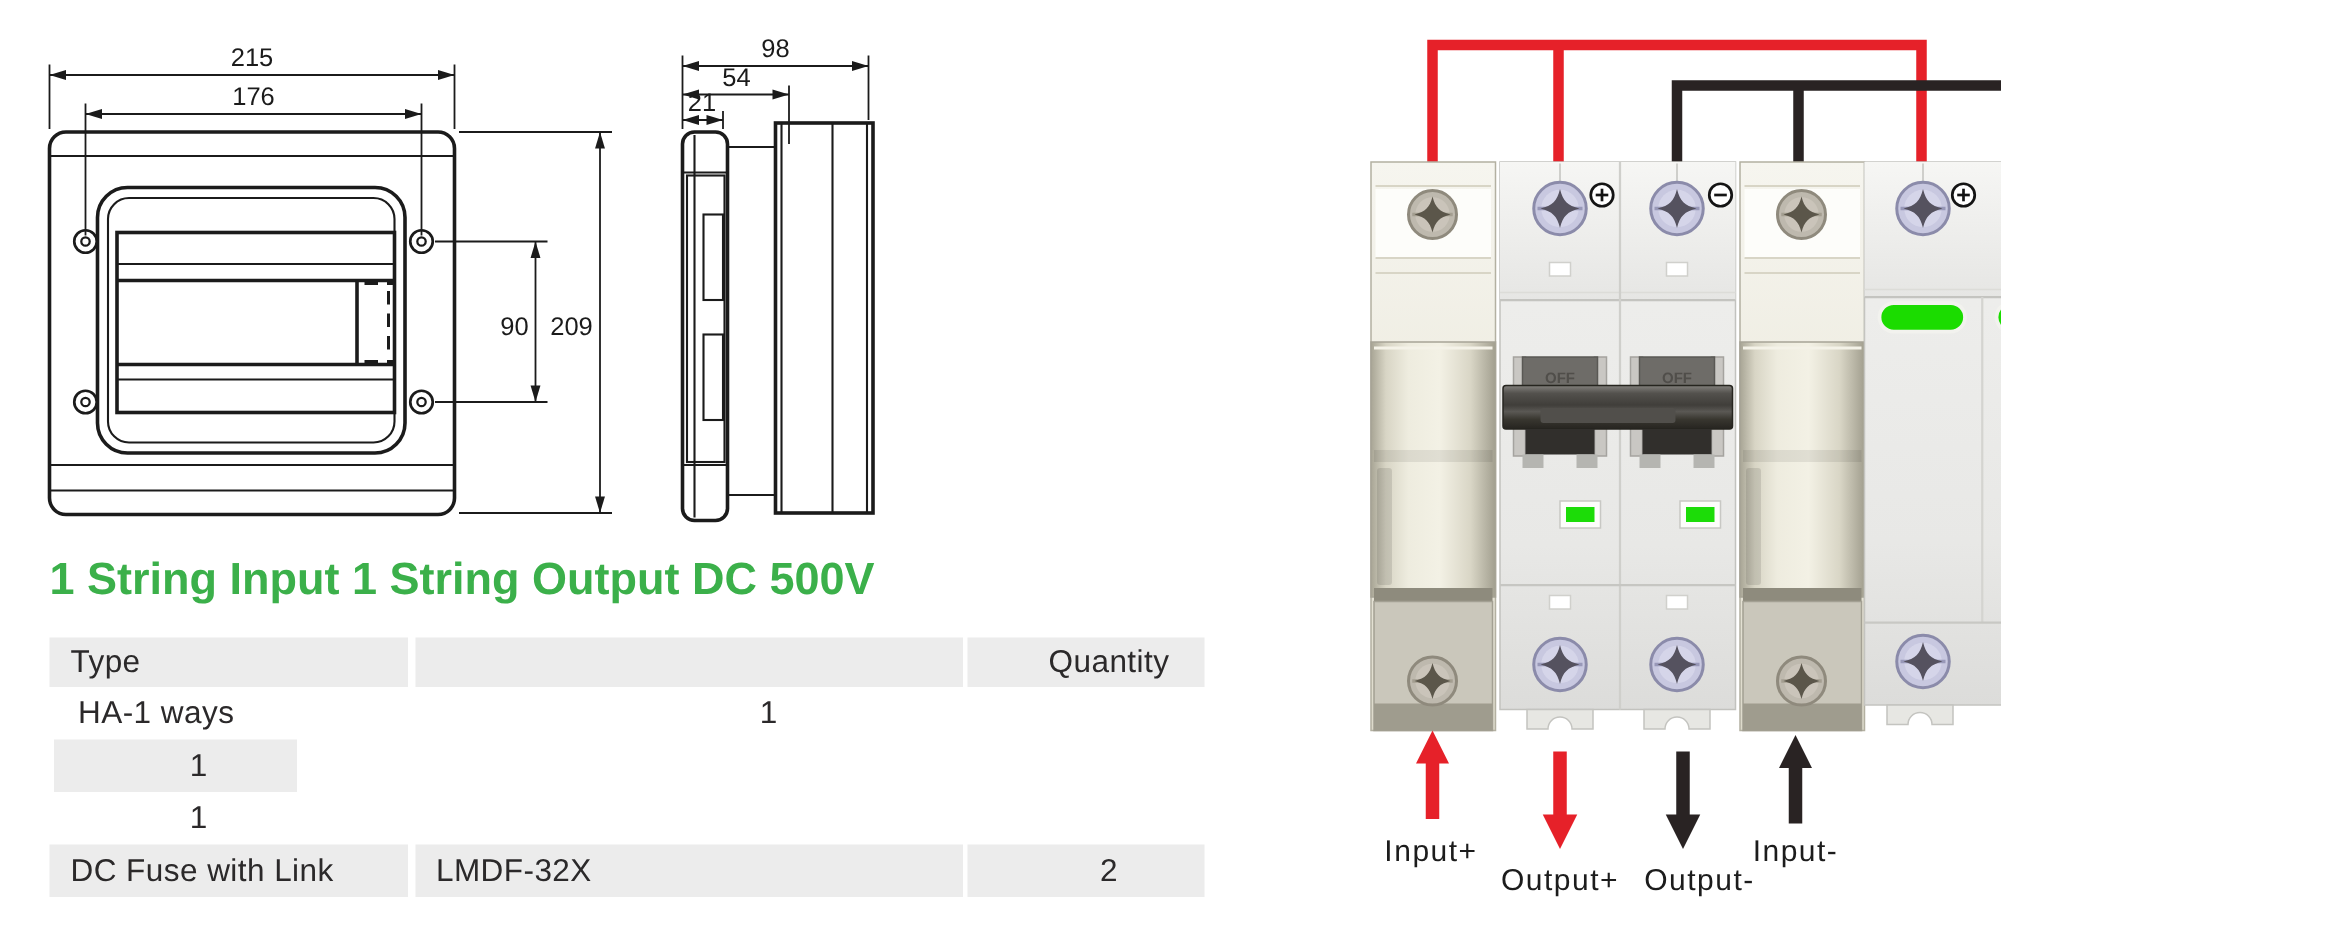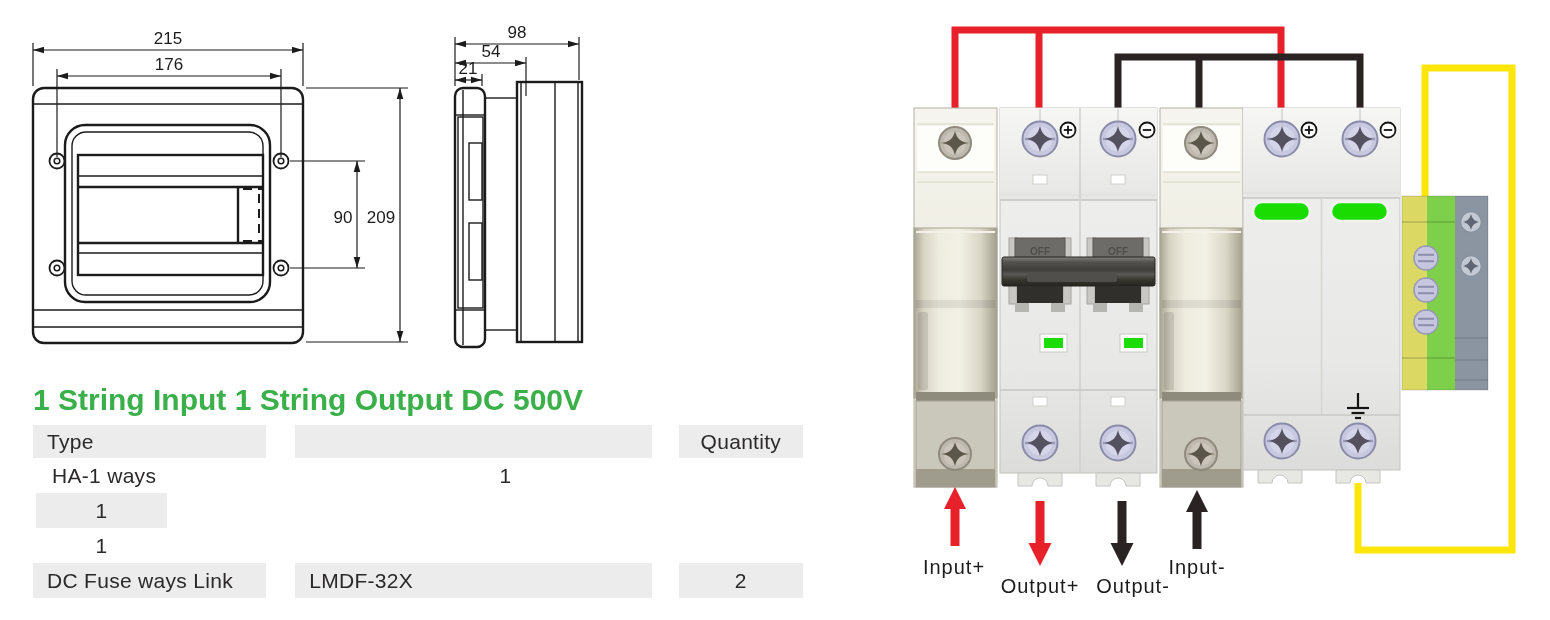--- a/index.html
+++ b/index.html
@@ -1,31 +1,31 @@
 <!DOCTYPE html>
 <html><head>
 <meta charset="utf-8">
 <style>
   html,body{margin:0;padding:0;background:#fff;}
   body{width:1550px;height:620px;font-family:"Liberation Sans",sans-serif;}
-  .canvas{position:relative;width:1550px;height:620px;background:#fff;overflow:hidden;}
+  .canvas{position:relative;width:1334px;height:620px;background:#fff;overflow:hidden;}
   .abs{position:absolute;}
   
   #drawing-svg{left:0;top:0;}
   .ln{stroke:#1b1b1b;stroke-width:2.4;fill:none;}
   .ln2{stroke:#1b1b1b;stroke-width:1.4;fill:none;}
   .dl{stroke:#1b1b1b;stroke-width:1.2;fill:none;}
   .dt{font-size:17px;fill:#1b1b1b;text-anchor:middle;font-family:"Liberation Sans",sans-serif;}
   
-  .product-title{left:33px;top:383px;font-size:30px;font-weight:700;color:#3bb04a;letter-spacing:0px;white-space:nowrap;}
+  .product-title{left:33px;top:370px;font-size:30px;font-weight:700;color:#3bb04a;letter-spacing:0px;white-space:nowrap;}
   .spec-table{left:33px;top:425px;width:770px;font-size:21px;color:#2b292a;letter-spacing:.3px;}
-  .trow{display:flex;gap:24px;}
+  .trow{display:flex;}
   .trow .c1{width:245px;padding-left:14px;box-sizing:border-box;}
   .trow .c2{width:375px;margin-left:5px;padding-left:14px;box-sizing:border-box;}
-  .trow .c3{width:131px;margin-left:3px;text-align:center;}
+  .trow .c3{width:131px;margin-left:3px;text-align:center;padding-left:31px;}
   .trow.hdr>div{height:33px;line-height:33px;}
   .trow.body>div{height:35px;line-height:35px;}
   .trow.shade>div{background:#ececec;}
   
   #wiring-svg{left:890px;top:0;}
   .wire-label{font-size:20px;fill:#1c1c1c;text-anchor:middle;letter-spacing:1px;font-family:"Liberation Sans",sans-serif;}
   .off-label{font-size:10px;font-weight:700;fill:#504e4a;text-anchor:middle;font-family:"Liberation Sans",sans-serif;}
 </style>
 </head>
 <body>
@@ -153,21 +153,21 @@
       <div class="c2">HA-1 ways</div>
       <div class="c3">1</div>
     </div>
     <div class="trow body shade">
       <div class="c3">1</div>
     </div>
     <div class="trow body">
       <div class="c3">1</div>
     </div>
     <div class="trow body shade">
-      <div class="c1">DC Fuse ways Link</div>
+      <div class="c1">DC Fuse with Link</div>
       <div class="c2">LMDF-32X</div>
       <div class="c3">2</div>
     </div>
   </div>
 
   <svg id="wiring-svg" class="abs" width="660" height="620" viewBox="0 0 660 620">
     <defs>
       <linearGradient id="gFuse" x1="0" y1="0" x2="0" y2="1">
         <stop offset="0" stop-color="#f6f5ef"></stop>
           <stop offset=".5" stop-color="#edebdf"></stop>

